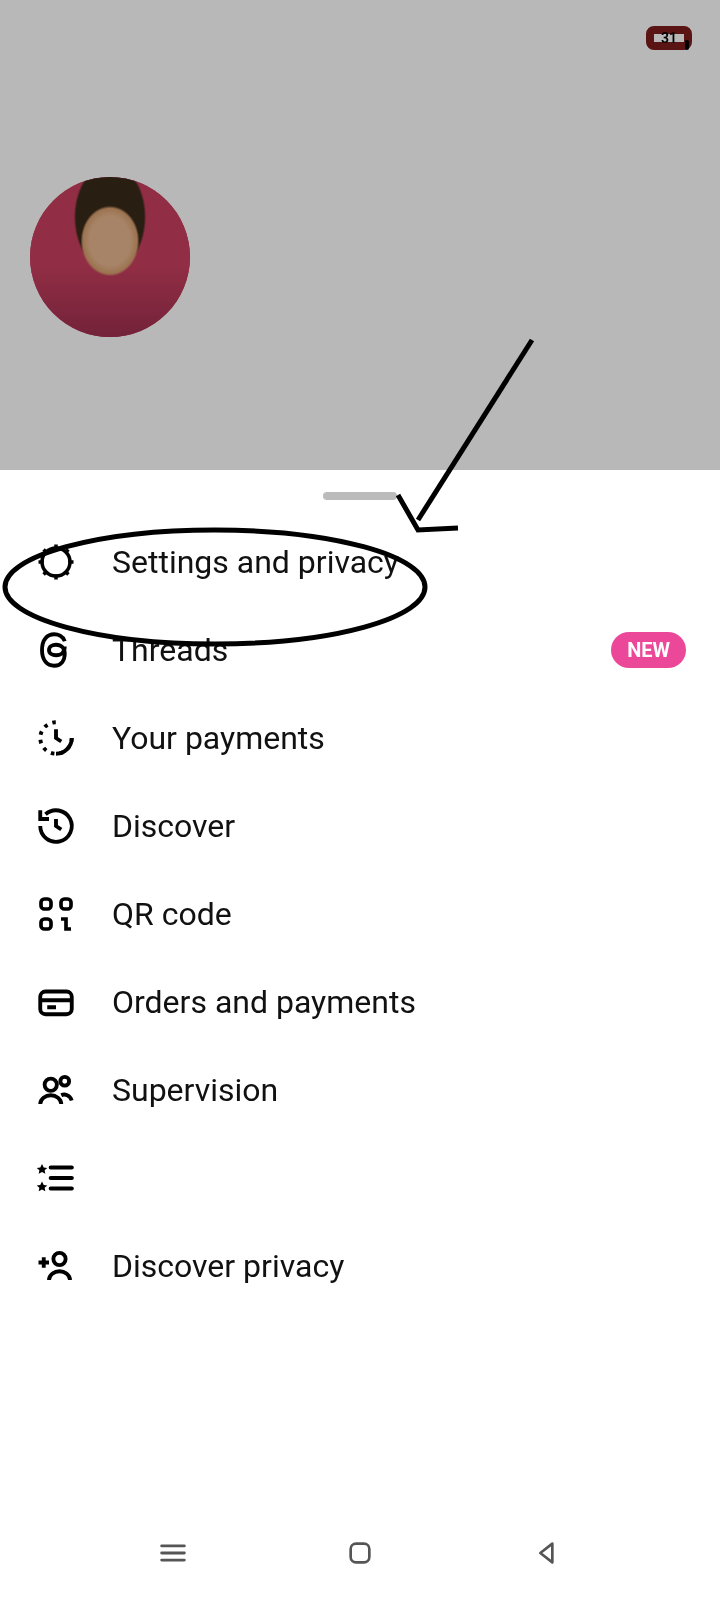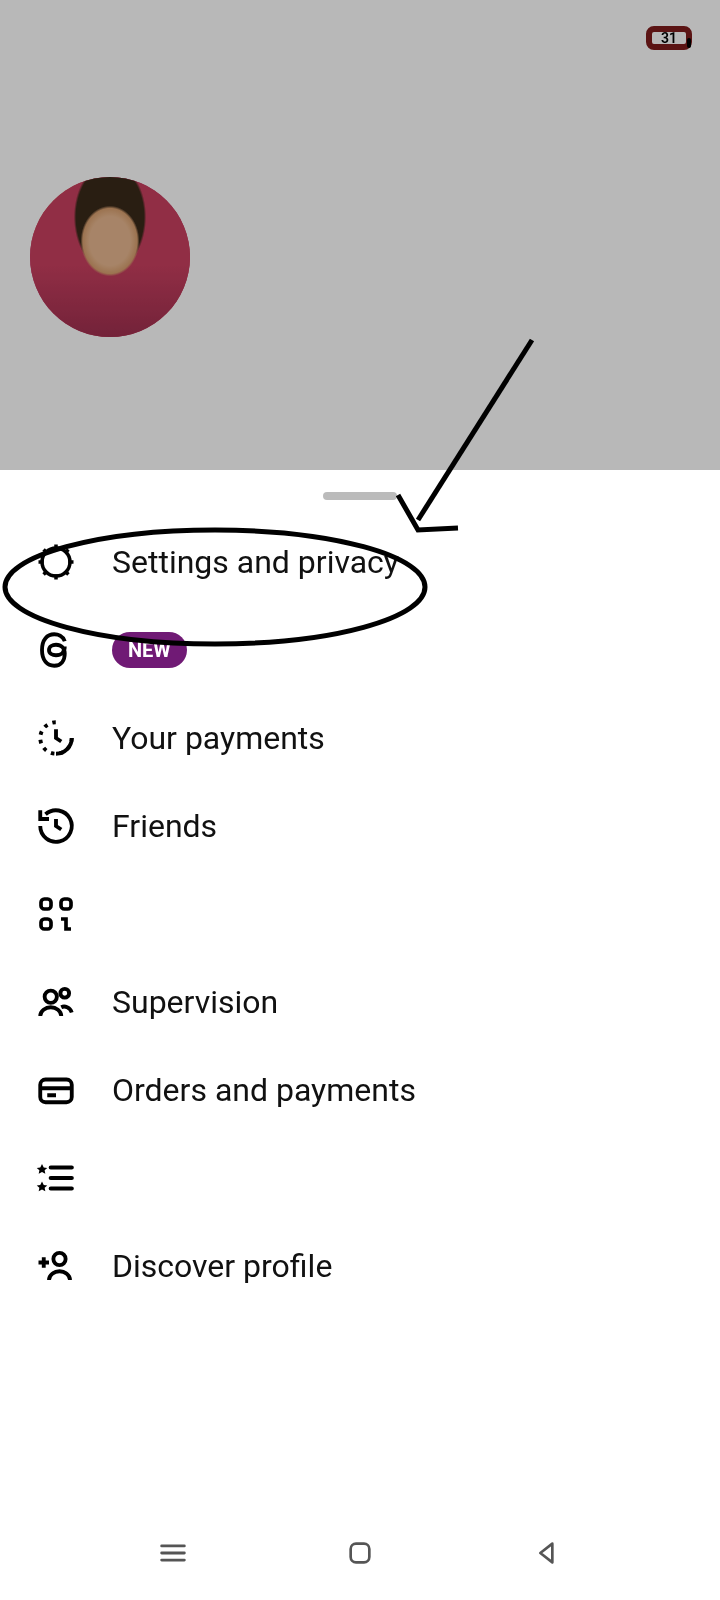--- a/index.html
+++ b/index.html
@@ -37,21 +37,21 @@
   }
   .status-left { display: flex; align-items: center; gap: 14px; }
   .status-right { display: flex; align-items: center; gap: 12px; }
   .status-ic { width: 30px; height: 30px; display:inline-flex; align-items:center; justify-content:center; }
   .app-sq-blue { width:28px; height:28px; background:#2b8cff; border-radius:6px; display:flex; align-items:center; justify-content:center; color:#fff; font-size:16px; }
   .app-sq-dark { width:28px; height:28px; background:#222; border-radius:6px; display:flex; align-items:center; justify-content:center; color:#fff; font-size:14px; font-weight:700; }
   .sig-bars { display:inline-flex; align-items: flex-end; gap:3px; height:22px;}
   .sig-bars span{ width:4px; background:#000; }
   .sig-bars.low span{ background:#999; }
   .sig-bars.low span:nth-child(1),.sig-bars.low span:nth-child(2){ background:#000; }
-  .batt { border:6px solid #7f1d1d; border-radius:8px; width:46px; height:24px; position:relative; font-size:14px; display:flex; align-items:center; justify-content:center; font-weight:600;}
+  .batt { border:8px solid #7f1d1d; border-radius:8px; width:46px; height:24px; position:relative; font-size:14px; display:flex; align-items:center; justify-content:center; font-weight:600;}
   .batt::after{ content:""; position:absolute; right:-5px; top:6px; width:4px; height:10px; background:#000; border-radius:2px;}
   .volte { font-size:12px; font-weight:700; line-height:10px; text-align:left; letter-spacing:-0.5px;}
   
   .profile-header {
     display:flex; align-items:center; padding: 28px 28px 10px 28px;
   }
   .username-wrap { display:flex; align-items:center; gap:10px; flex:1; }
   .username { font-size:40px; font-weight:700; letter-spacing:-0.5px; }
   .chev { width:26px; height:26px; }
   .hdr-icon { width:46px; height:46px; display:flex; align-items:center; justify-content:center; margin-left:30px; }
@@ -93,21 +93,21 @@
   }
   .menu-list { display:flex; flex-direction:column; }
   .menu-item {
     display:flex; align-items:center;
     padding: 22px 34px;
     gap: 34px;
   }
   .menu-item .mi-icon { width:44px; height:44px; display:flex; align-items:center; justify-content:center; flex-shrink:0; }
   .menu-item .mi-label { font-size:32px; color:#111; flex:1; }
   .badge-new {
-    background:#701a75; color:#fff; font-size:20px; font-weight:700;
+    background:#ec4899; color:#fff; font-size:20px; font-weight:700;
     padding:6px 16px; border-radius:999px;
   }
   
   .anno {
     position:absolute; z-index:20; pointer-events:none;
   }
   
   .sysnav {
     position:absolute; bottom:0; left:0; right:0; height:94px;
     display:flex; align-items:center; justify-content:space-around;
@@ -218,20 +218,21 @@
       </span>
       <span class="mi-label">Settings and privacy</span>
     </div>
 
     <div class="menu-item">
       <span class="mi-icon">
         <svg viewBox="0 0 24 24" width="42" height="42" fill="none" stroke="#000" stroke-width="2.2">
             <path d="M17 7c-1-3-4-4-6-4-4 0-7 3-7 9s3 9 7 9c4 0 6-3 6-7 0-3-2-5-5-5-2 0-4 1-4 3s2 3 4 3c3 0 5-2 5-5"></path>
           </svg>
       </span>
+      <span class="mi-label">Threads</span>
       <span class="badge-new">NEW</span>
     </div>
 
     <div class="menu-item">
       <span class="mi-icon">
         <svg viewBox="0 0 24 24" width="42" height="42" fill="none" stroke="#000" stroke-width="2.2">
             <path d="M12 7v5l3 2"></path>
             <path d="M21 12a9 9 0 1 1-9-9" stroke-dasharray="2 3"></path>
             <path d="M21 12a9 9 0 0 1-9 9"></path>
           </svg>
@@ -240,74 +241,75 @@
     </div>
 
     <div class="menu-item">
       <span class="mi-icon">
         <svg viewBox="0 0 24 24" width="42" height="42" fill="none" stroke="#000" stroke-width="2.2">
             <path d="M3 12a9 9 0 1 0 3-6.7"></path>
             <path d="M3 3v5h5"></path>
             <path d="M12 8v4l3 2"></path>
           </svg>
       </span>
-      <span class="mi-label">Friends</span>
+      <span class="mi-label">Discover</span>
     </div>
 
     <div class="menu-item">
       <span class="mi-icon">
         <svg viewBox="0 0 24 24" width="40" height="40" fill="none" stroke="#000" stroke-width="2.2">
             <rect x="3" y="3" width="6" height="6" rx="2"></rect>
             <rect x="15" y="3" width="6" height="6" rx="2"></rect>
             <rect x="3" y="15" width="6" height="6" rx="2"></rect>
             <path d="M15 15h3v3M21 21h-3v-3"></path>
           </svg>
       </span>
-    </div>
-
+      <span class="mi-label">QR code</span>
+    </div>
+
+
+    <div class="menu-item">
+      <span class="mi-icon">
+        <svg viewBox="0 0 24 24" width="42" height="42" fill="none" stroke="#000" stroke-width="2.2">
+            <rect x="3" y="6" width="18" height="13" rx="3"></rect>
+            <path d="M3 11h18M7 15h5"></path>
+          </svg>
+      </span>
+      <span class="mi-label">Orders and payments</span>
+    </div>
 
     <div class="menu-item">
       <span class="mi-icon">
         <svg viewBox="0 0 24 24" width="42" height="42" fill="none" stroke="#000" stroke-width="2.2">
             <circle cx="9" cy="9" r="3.5"></circle>
             <circle cx="17" cy="7" r="2.5"></circle>
             <path d="M3 20c0-3 3-5 6-5s6 2 6 5M15 15c2-1 5 0 6 3"></path>
           </svg>
       </span>
       <span class="mi-label">Supervision</span>
-    </div>
-
-    <div class="menu-item">
-      <span class="mi-icon">
-        <svg viewBox="0 0 24 24" width="42" height="42" fill="none" stroke="#000" stroke-width="2.2">
-            <rect x="3" y="6" width="18" height="13" rx="3"></rect>
-            <path d="M3 11h18M7 15h5"></path>
-          </svg>
-      </span>
-      <span class="mi-label">Orders and payments</span>
     </div>
 
     <div class="menu-item">
       <span class="mi-icon">
         <svg viewBox="0 0 24 24" width="42" height="42" fill="none" stroke="#000" stroke-width="2.4" stroke-linecap="round">
             <path d="M9 6h12M9 12h12M9 18h12"></path>
             <path d="M4 4l1 2 2 .3-1.5 1.3.4 2L4 8.6 2.1 9.6l.4-2L1 6.3 3 6l1-2z" fill="#000" stroke-width="0"></path>
             <path d="M4 14l1 2 2 .3-1.5 1.3.4 2L4 18.6l-1.9 1 .4-2L1 16.3 3 16l1-2z" fill="#000" stroke-width="0"></path>
           </svg>
       </span>
     </div>
 
     <div class="menu-item">
       <span class="mi-icon">
         <svg viewBox="0 0 24 24" width="42" height="42" fill="none" stroke="#000" stroke-width="2.2">
             <circle cx="14" cy="8" r="3.5"></circle>
             <path d="M8 20c0-3 3-5 6-5s6 2 6 5M2 10h6M5 7v6"></path>
           </svg>
       </span>
-      <span class="mi-label">Discover profile</span>
+      <span class="mi-label">Discover privacy</span>
     </div>
 
   </div>
 </div>
 
 <svg class="anno" width="720" height="1600" style="top:0;left:0;">
   <ellipse cx="215" cy="587" rx="210" ry="57" fill="none" stroke="#000" stroke-width="5"></ellipse>
   <line x1="532" y1="340" x2="418" y2="520" stroke="#000" stroke-width="5"></line>
   <polyline points="398,495 418,530 458,528" fill="none" stroke="#000" stroke-width="5"></polyline>
 </svg>

